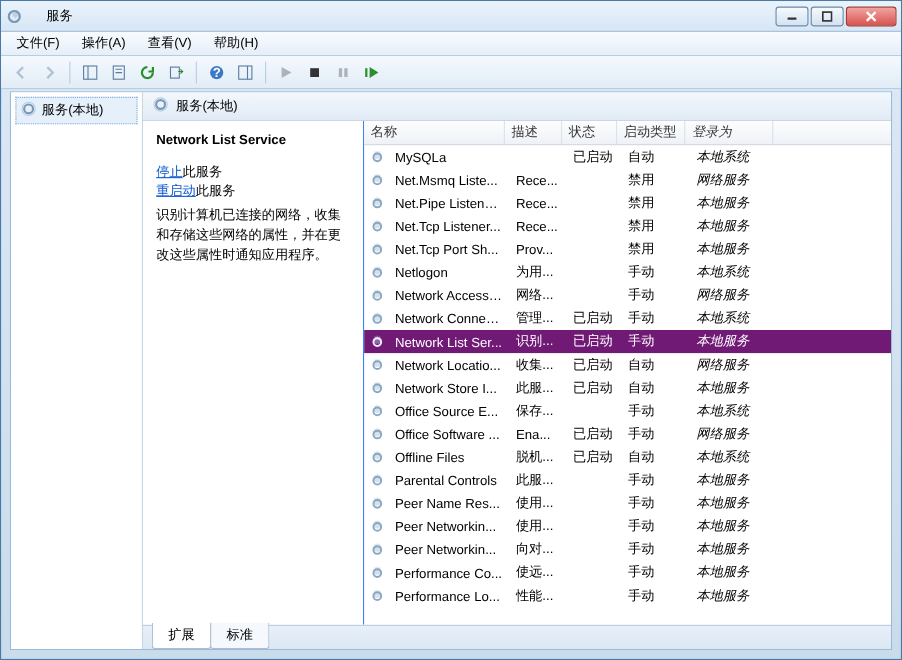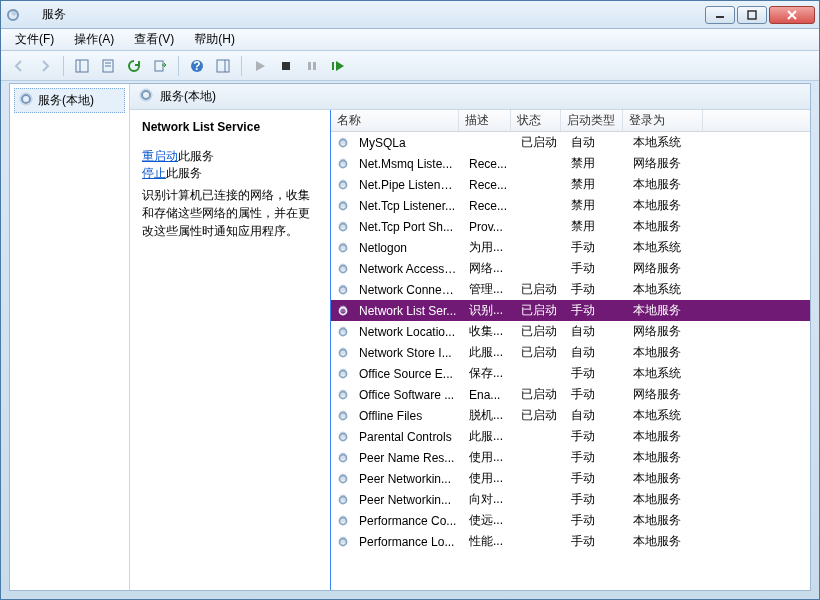--- a/index.html
+++ b/index.html
@@ -57,21 +57,21 @@
 
 
 .rows::-webkit-scrollbar { width:17px; }
 .rows::-webkit-scrollbar-track { background:#eef2f7; border-left:1px solid #d0d8e0; }
 .rows::-webkit-scrollbar-thumb { background:linear-gradient(#d8e4f0,#bcd1e6); border:1px solid #9db9d4; border-radius:2px; }
 
 .c-name { width:128px; }
 .c-desc { width:52px; }
 .c-status { width:50px; }
 .c-start { width:62px; }
-.c-login { width:80px; }
+.c-login { width:80px;font-style:italic; }
 </style>
 </head>
 <body>
 
 <div class="window">
 
   <div class="titlebar">
     <span class="title-icon">
       <svg class="gear-icon" viewBox="0 0 16 16">
           <circle cx="8" cy="8" r="5" fill="none" stroke="#7a98b8" stroke-width="2"></circle>
@@ -197,22 +197,22 @@
         <span><svg class="gear-icon" viewBox="0 0 16 16">
               <circle cx="8" cy="8" r="4" fill="none" stroke="#7a98b8" stroke-width="2"></circle>
               <circle cx="8" cy="8" r="6" fill="none" stroke="#b8cde0" stroke-width="1"></circle>
             </svg></span>
         <span>服务(本地)</span>
       </div>
 
       <div class="pane-body">
         <div class="detail-col">
           <span class="svc-name">Network List Service</span>
+          <div><a>停止</a><span>此服务</span></div>
           <div><a>重启动</a><span>此服务</span></div>
-          <div><a>停止</a><span>此服务</span></div>
           <div class="desc-text">识别计算机已连接的网络，收集和存储这些网络的属性，并在更改这些属性时通知应用程序。</div>
         </div>
 
         <div class="list-col">
           <div class="col-headers">
             <div class="ch c-name">名称</div>
             <div class="ch c-desc">描述</div>
             <div class="ch c-status">状态</div>
             <div class="ch c-start">启动类型</div>
             <div class="ch c-login">登录为</div>
@@ -475,16 +475,20 @@
                 <span class="cell c-name" style="width:110px">Performance Lo...</span>
                 <span class="cell c-desc">性能...</span>
                 <span class="cell c-status"></span>
                 <span class="cell c-start">手动</span>
                 <span class="cell c-login">本地服务</span>
               </div>
             </div>
         </div>
       </div>
 
+      <div class="tabs">
+        <div class="tab active">扩展</div>
+        <div class="tab">标准</div>
+      </div>
     </div>
   </div>
 
 </div>
 
 </body></html>

